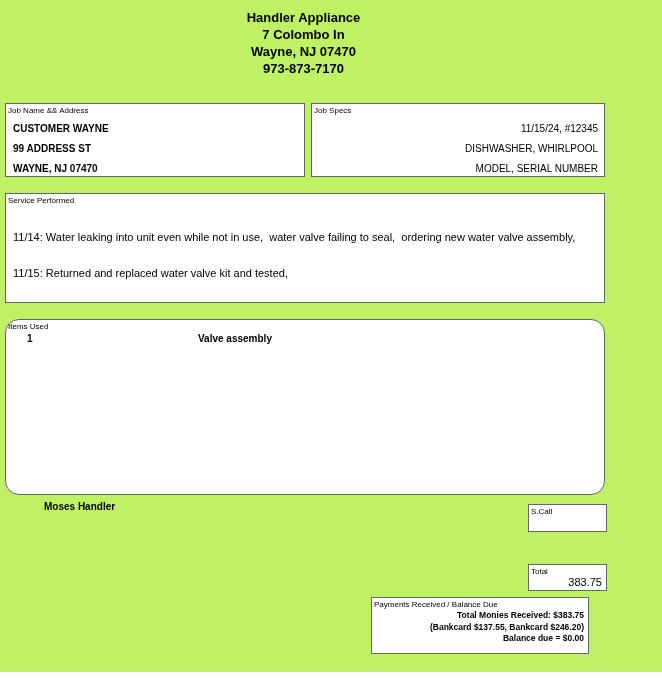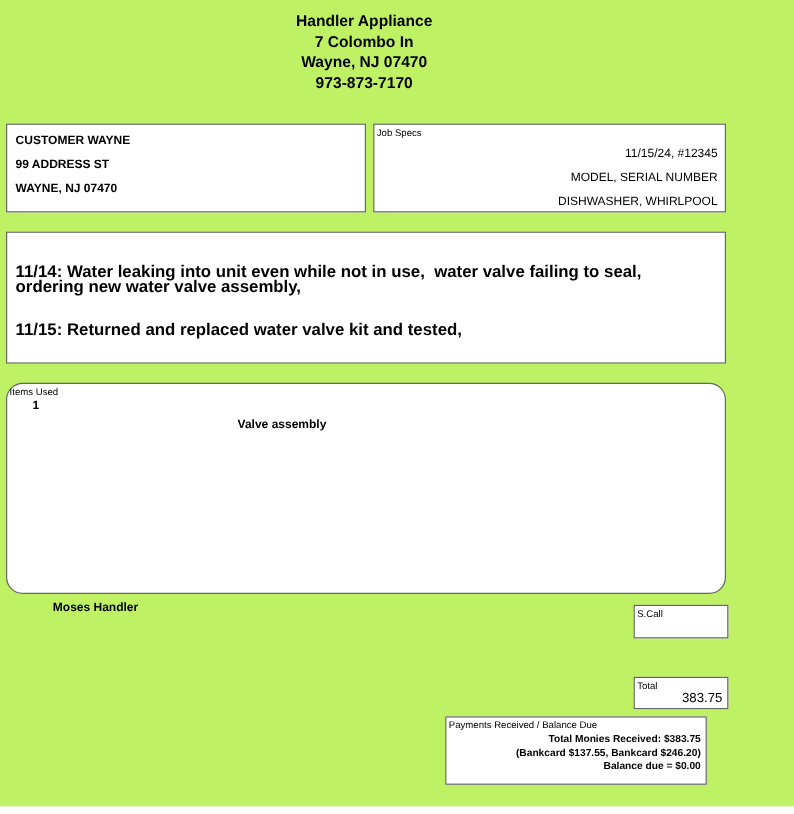--- a/index.html
+++ b/index.html
@@ -43,28 +43,28 @@
   }
   .specs-line {
     height: 20px; padding-right: 6px;
     display: flex; align-items: center; justify-content: flex-end;
     font-weight: normal; font-size: 10px;
   }
   
   .service-box { left: 5px; top: 193px; width: 600px; height: 110px; }
   .service-lines {
     margin-top: 2px; padding-left: 7px; padding-right: 6px;
-    font-weight: bold; font-size: 14px; line-height: 12px;
+    font-weight: normal; font-size: 11px; line-height: 12px;
     white-space: pre-wrap;
   }
   
   .items-box { left: 5px; top: 319px; width: 600px; height: 176px; border-radius: 14px; }
   .item-row { position: relative; margin-top: 2px; height: 14px; font-weight: bold; font-size: 10px; }
   .item-qty { position: absolute; left: 21px; top: 0; }
-  .item-desc { position: absolute; left: 192px; top: 16px; }
+  .item-desc { position: absolute; left: 192px; top: 0; }
   
   .technician {
     position: absolute; left: 10px; top: 501px;
     font-weight: bold; font-size: 10px; margin-left: 34px;
   }
   
   .scall-box { left: 528px; top: 504px; width: 79px; height: 28px; }
   .total-box { left: 528px; top: 564px; width: 79px; height: 27px; }
   .total-value {
     position: absolute; right: 4px; bottom: 2px;
@@ -84,37 +84,39 @@
 <div class="page">
 
   <div class="header">
     <div>Handler Appliance</div>
     <div>7 Colombo In</div>
     <div>Wayne, NJ 07470</div>
     <div>973-873-7170</div>
   </div>
 
   <div class="box job-name-box">
+    <div class="box-label">Job Name &amp;&amp; Address</div>
     <div class="job-lines">
       <div class="job-line">CUSTOMER WAYNE</div>
       <div class="job-line">99 ADDRESS ST</div>
       <div class="job-line">WAYNE, NJ 07470</div>
     </div>
   </div>
 
   <div class="box job-specs-box">
     <div class="box-label">Job Specs</div>
     <div class="job-lines">
       <div class="specs-line">11/15/24, #12345</div>
+      <div class="specs-line">DISHWASHER, WHIRLPOOL</div>
       <div class="specs-line">MODEL, SERIAL NUMBER</div>
-      <div class="specs-line">DISHWASHER, WHIRLPOOL</div>
     </div>
   </div>
 
   <div class="box service-box">
+    <div class="box-label">Service Performed</div>
     <div class="service-lines">
       <div>11/14: Water leaking into unit even while not in use,  water valve failing to seal,  ordering new water valve assembly,</div>
       <div>11/15: Returned and replaced water valve kit and tested,</div>
     </div>
   </div>
 
   <div class="box items-box">
     <div class="box-label">Items Used</div>
     <div class="item-row">
       <span class="item-qty">1</span>

